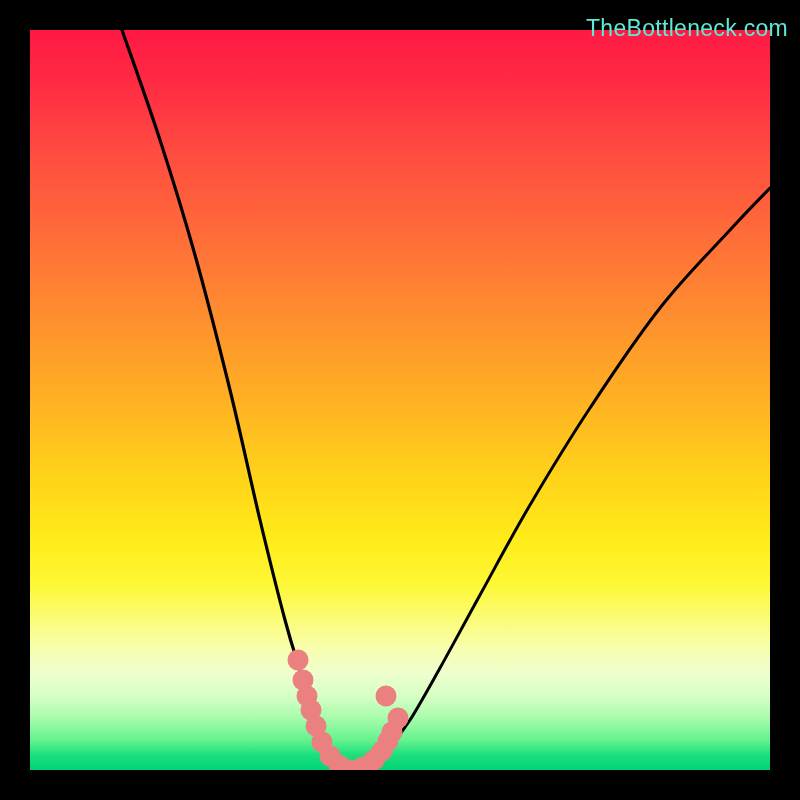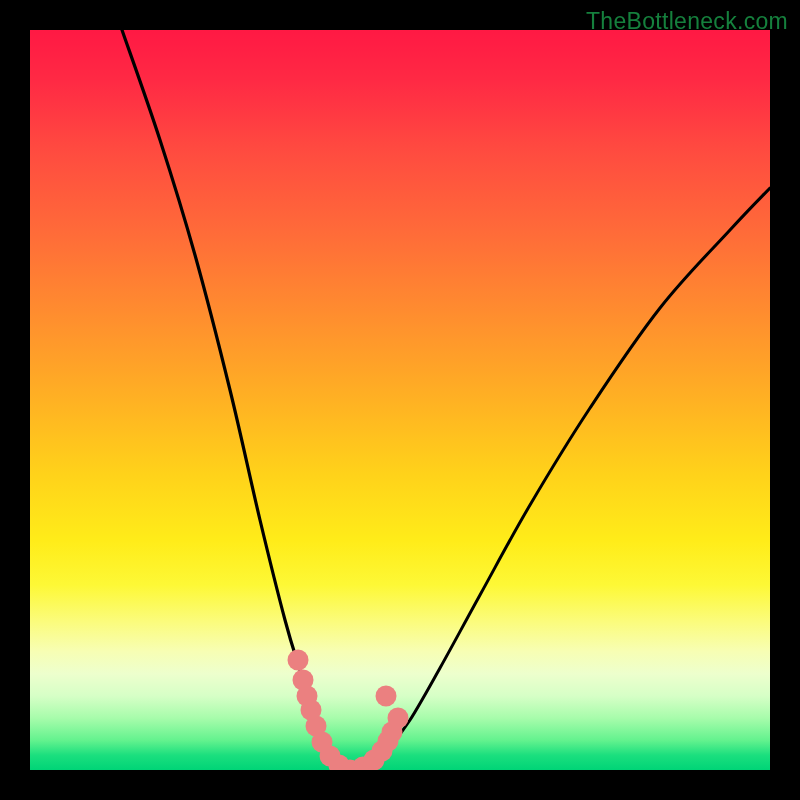--- a/index.html
+++ b/index.html
@@ -11,23 +11,23 @@
     background: #000000;
     font-family: Arial, Helvetica, sans-serif;
   }
   .container {
     position: relative;
     width: 800px;
     height: 800px;
   }
   .watermark {
     position: absolute;
-    top: 8px;
+    top: 15px;
     right: 12px;
-    color: #15803d;
+    color: #5eead4;
     font-size: 23px;
     font-weight: 500;
     letter-spacing: 0.3px;
     z-index: 30;
     user-select: none;
   }
   .plot-frame-black {
     position: absolute;
     left: 30px;
     top: 30px;

